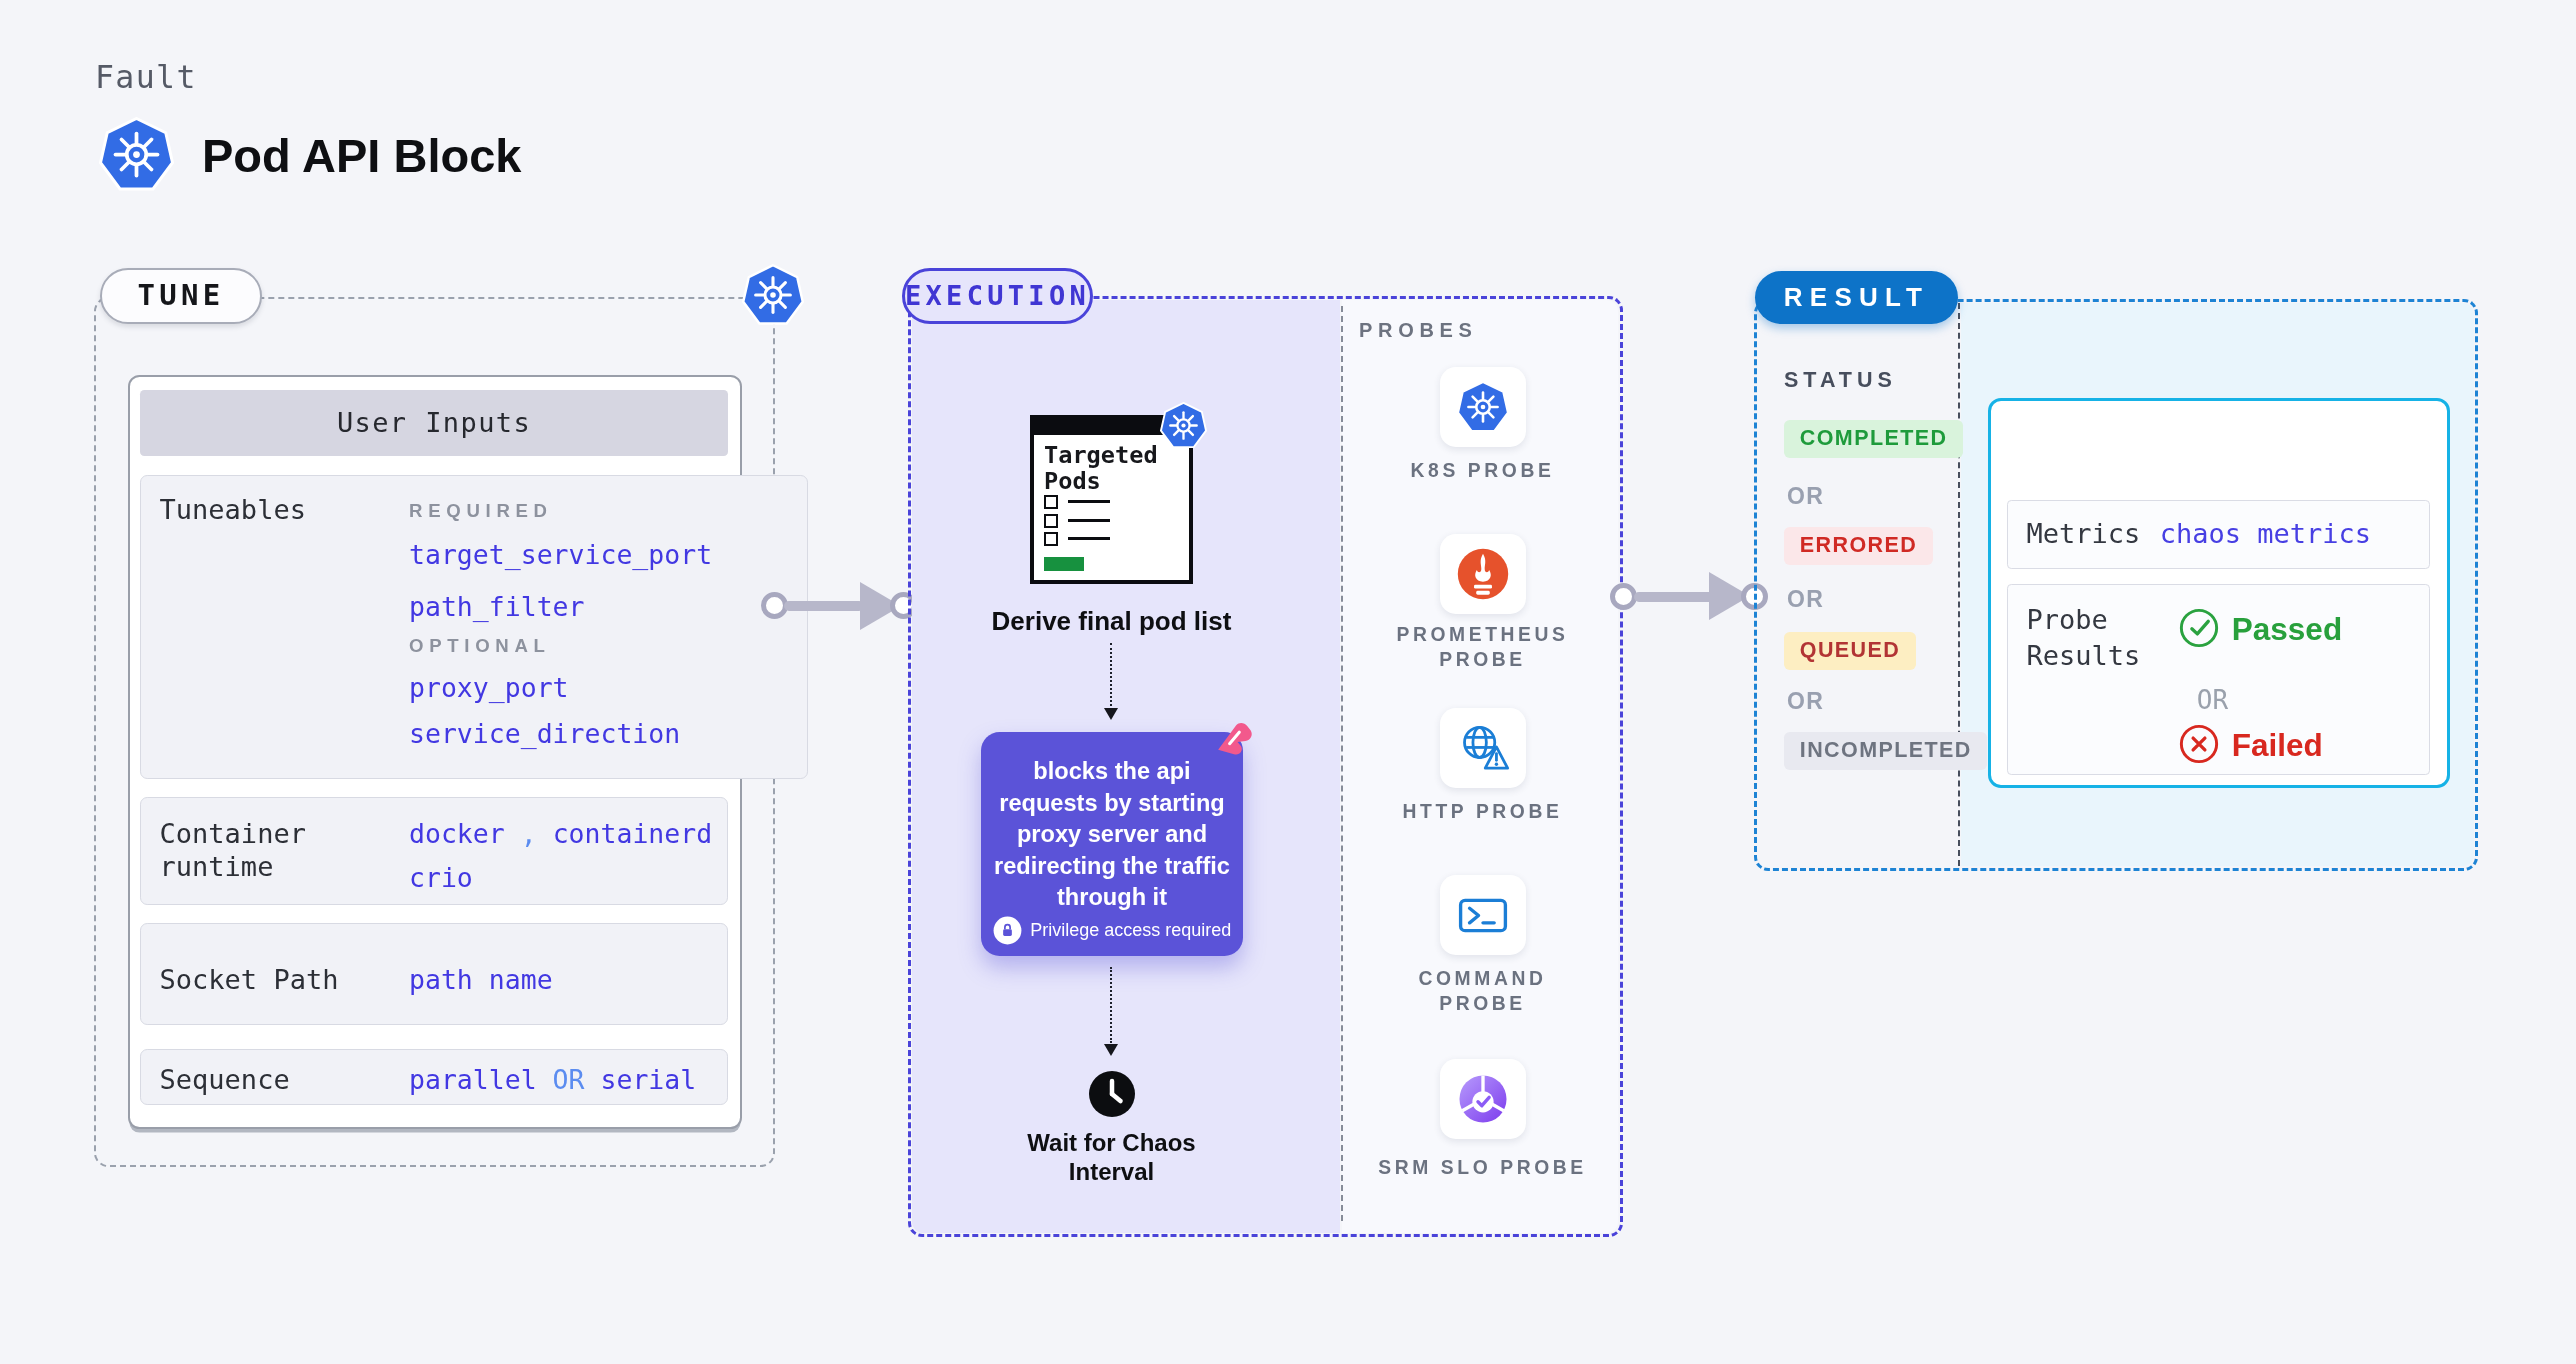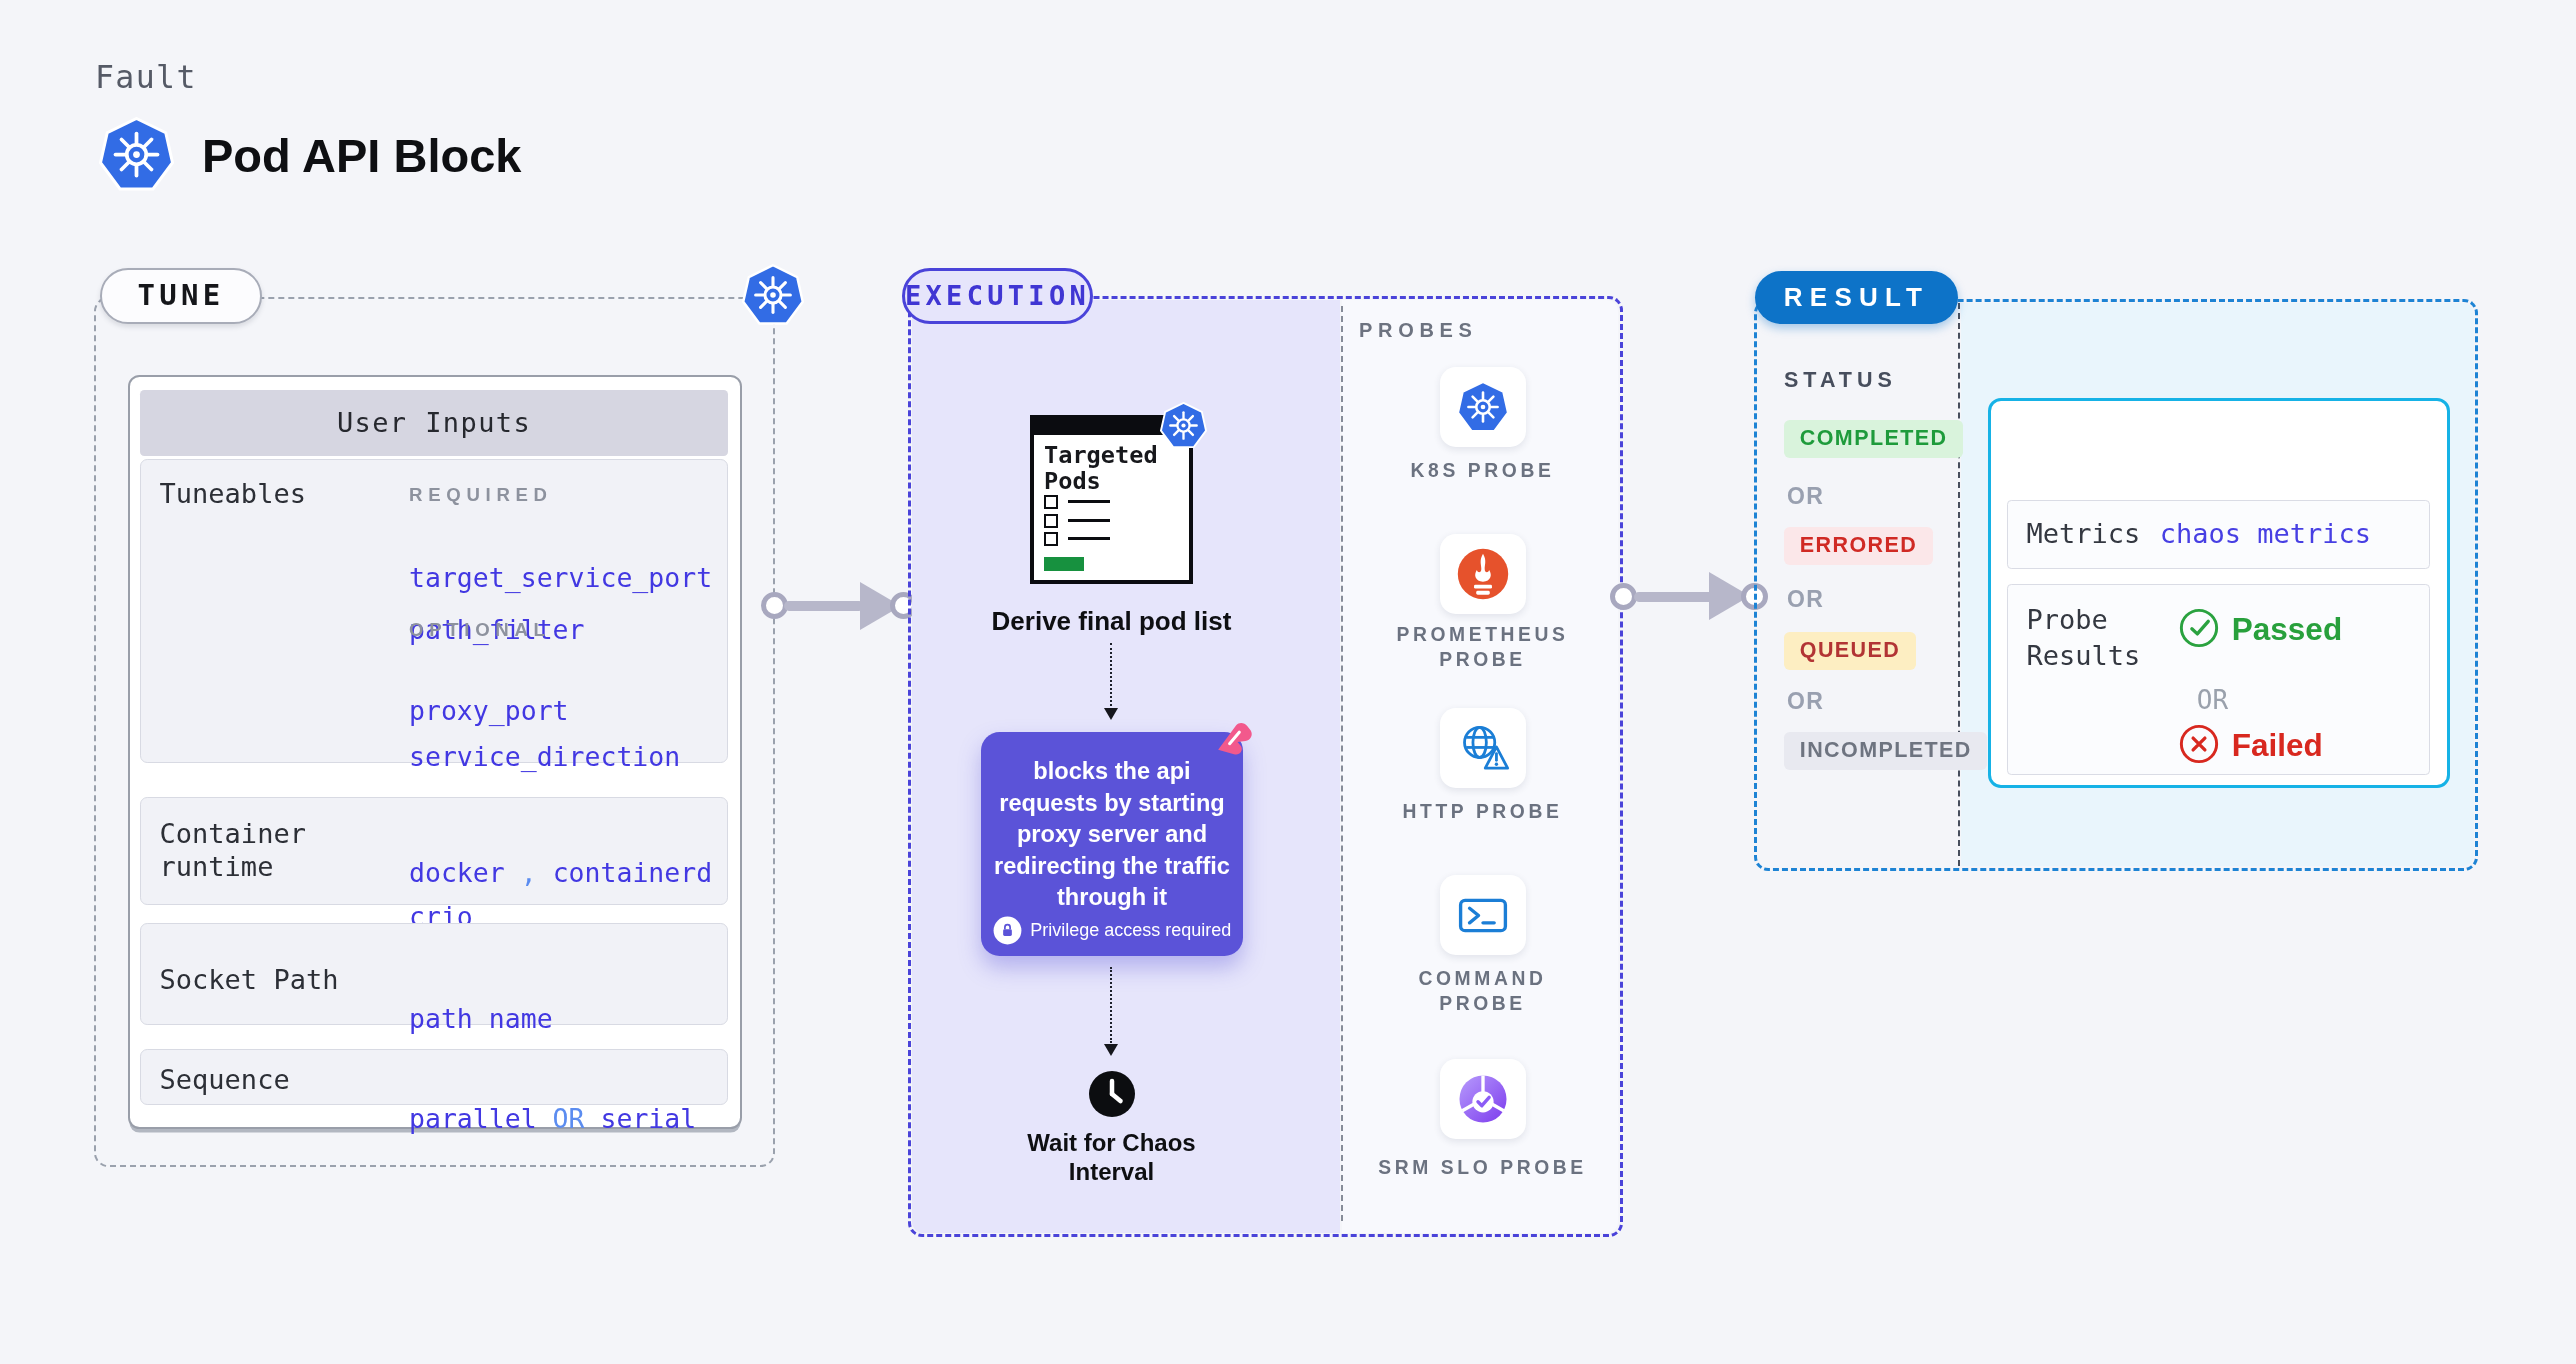--- a/index.html
+++ b/index.html
@@ -38,27 +38,27 @@
   .probes-divider{left:1341px;top:306px;height:915px;width:0;border-left:2.1px dashed #868c98;}
   .result-cyan{left:1961px;top:303px;width:513px;height:563px;background:#e9f5fc;border-radius:0 11.5px 11.5px 0;}
   .result-divider{left:1958px;top:303px;height:563px;width:0;border-left:2.9px dashed #474e5c;}
 
   
   .ui-card{left:128px;top:375px;width:614px;height:754px;background:#fff;border:2.1px solid #999ea9;
     border-radius:11.5px;box-shadow:0 5px 0 -1.4px #b2b7c1;box-sizing:border-box;}
   .ui-header{left:140px;top:390px;width:588px;height:66px;background:#d6d6e1;border-radius:4.3px;
     font-size:27px;letter-spacing:1.4px;color:#26282e;text-align:center;line-height:66px;}
   .ui-row{background:#f1f2f7;border:1.4px solid #d8dae3;border-radius:7.2px;box-sizing:border-box;}
-  .row-tuneables{left:140px;top:459px;width:588px;height:304px;}
+  .row-tuneables{left:140px;top:475px;width:668px;height:304px;}
   .row-container{left:140px;top:797px;width:588px;height:108px;}
   .row-socket{left:140px;top:923px;width:588px;height:102px;}
   .row-sequence{left:140px;top:1049px;width:588px;height:56px;}
   .row-label{position:absolute;left:18.6px;font-size:27px;color:#2c2f36;line-height:33px;}
   .req-opt{position:absolute;left:268px;font-size:18.6px;font-weight:700;letter-spacing:5.7px;color:#8d929e;}
-  .val{position:absolute;left:268px;font-size:26.5px;color:#4238e2;margin-top:39px;}
+  .val{position:absolute;left:268px;font-size:26.5px;color:#4238e2;}
   .val-lite{color:#5b8cf0;}
 
   
   .conn-circle{width:27px;height:27px;border-radius:50%;background:#fff;border:5px solid #a8a8bf;box-sizing:border-box;}
   .conn-line{height:10px;background:#b7b7ca;border-radius:5px;}
   .conn-head{width:0;height:0;border-top:24px solid transparent;border-bottom:24px solid transparent;border-left:41px solid #b7b7ca;}
   .dot-line{width:0;border-left:2.9px dotted #1d212c;}
   .dot-head{width:0;height:0;border-left:7.9px solid transparent;border-right:7.9px solid transparent;border-top:12px solid #15161c;}
 
   

